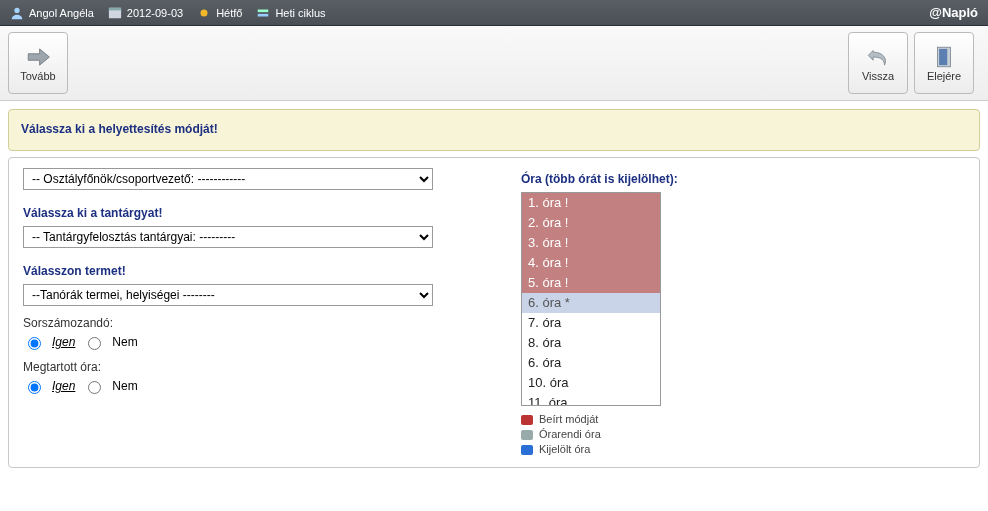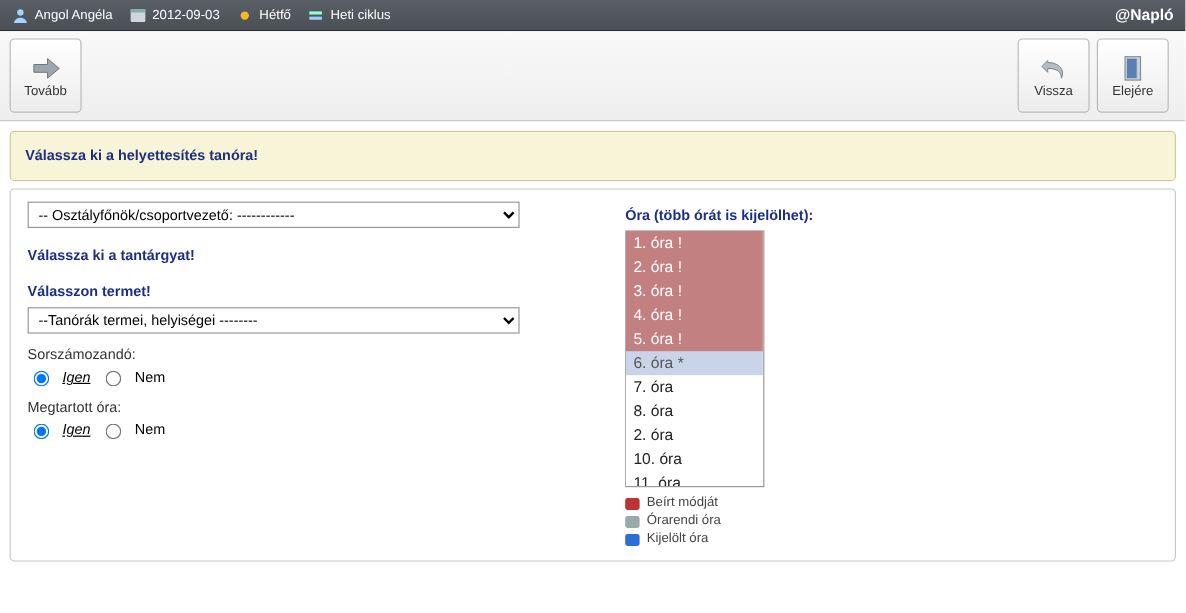--- a/index.html
+++ b/index.html
@@ -89,21 +89,21 @@
     font-size: 12px;
     padding-left: 4px;
     background: #fff;
   }
   select.formsel.small { width: 196px; }
   .radio-row { margin: 4px 0 10px 0; display:flex; align-items:center; gap:8px; }
   .radio-row label { font-style: normal; }
   .radio-row .yes { font-style: italic; text-decoration: underline; }
   .sub-label { color:#333; font-size:12px; margin-top:10px; margin-bottom:4px; }
   .hour-list {
-    width: 116px;
+    width: 140px;
     height: 214px;
     border: 1px solid #999;
     overflow-y: scroll;
     font-size: 13px;
     background:#fff;
   }
   .hour-item {
     padding: 2px 6px;
     color: #222;
     cursor: pointer;
@@ -181,32 +181,35 @@
       <rect x="10" y="6" width="10" height="20" fill="#5a7fb0"></rect>
     </svg>
     <span>Elejére</span>
   </div>
 </div>
 
 <div class="content">
   <div class="panel full" style="border:none;padding:0;">
 
     <div class="panel yellow">
-      <div class="section-label">Válassza ki a helyettesítés tanóra!</div>
+      <div class="section-label">Válassza ki a helyettesítés módját!</div>
     </div>
 
     <div class="panel" style="padding:10px 14px;">
       <div class="columns">
         <div class="col-left">
 
           <select class="formsel">
             <option>-- Osztályfőnök/csoportvezető: ------------</option>
           </select>
 
           <div class="section-label" style="margin-top:16px;">Válassza ki a tantárgyat!</div>
+          <select class="formsel">
+            <option>-- Tantárgyfelosztás tantárgyai: ---------</option>
+          </select>
 
           <div class="section-label" style="margin-top:16px;">Válasszon termet!</div>
           <select class="formsel">
             <option>--Tanórák termei, helyiségei --------</option>
           </select>
 
           <div class="sub-label">Sorszámozandó:</div>
           <div class="radio-row">
             <input type="radio" name="numbered" checked="" style="">
             <label class="yes">Igen</label>
@@ -228,21 +231,21 @@
           <div class="section-label">Óra (több órát is kijelölhet):</div>
           <div class="hour-list" id="hours-listbox">
               <div class="hour-item red">1. óra !</div>
               <div class="hour-item red">2. óra !</div>
               <div class="hour-item red">3. óra !</div>
               <div class="hour-item red">4. óra !</div>
               <div class="hour-item red">5. óra !</div>
               <div class="hour-item sel">6. óra *</div>
               <div class="hour-item ">7. óra</div>
               <div class="hour-item ">8. óra</div>
-              <div class="hour-item ">2. óra</div>
+              <div class="hour-item ">6. óra</div>
               <div class="hour-item ">10. óra</div>
               <div class="hour-item ">11. óra</div>
             </div>
           <div class="legend">
             <div class="legend-row">
                 <span class="swatch red"></span>
                 <span>Beírt módját</span>
               </div>
             <div class="legend-row">
                 <span class="swatch gray"></span>

